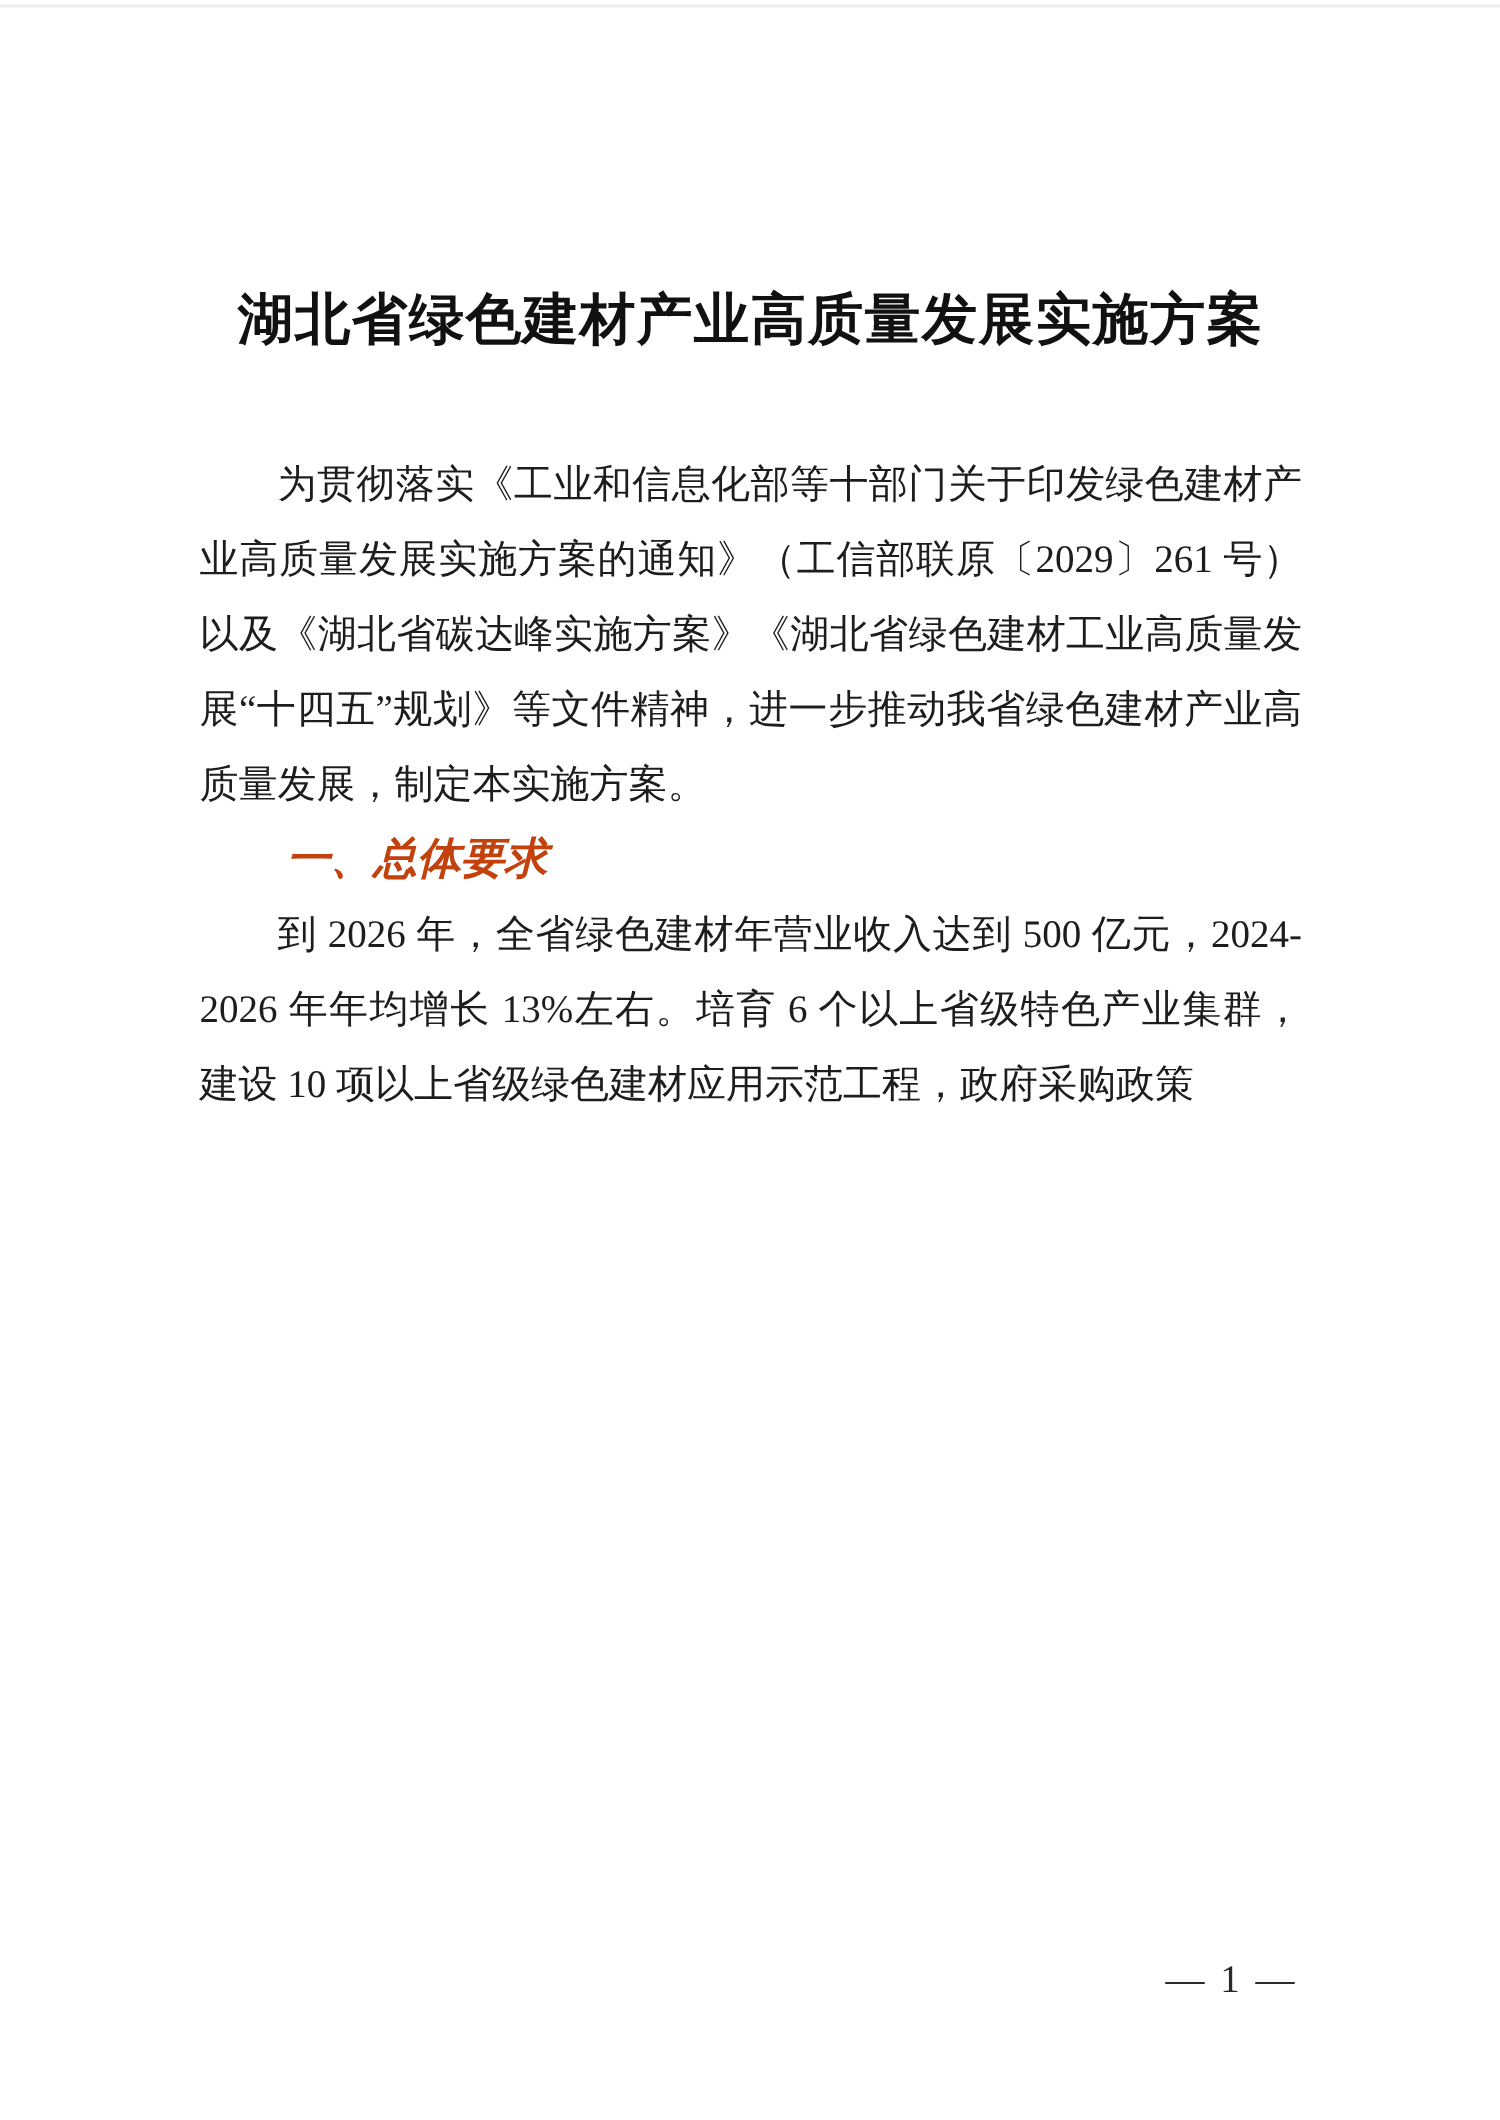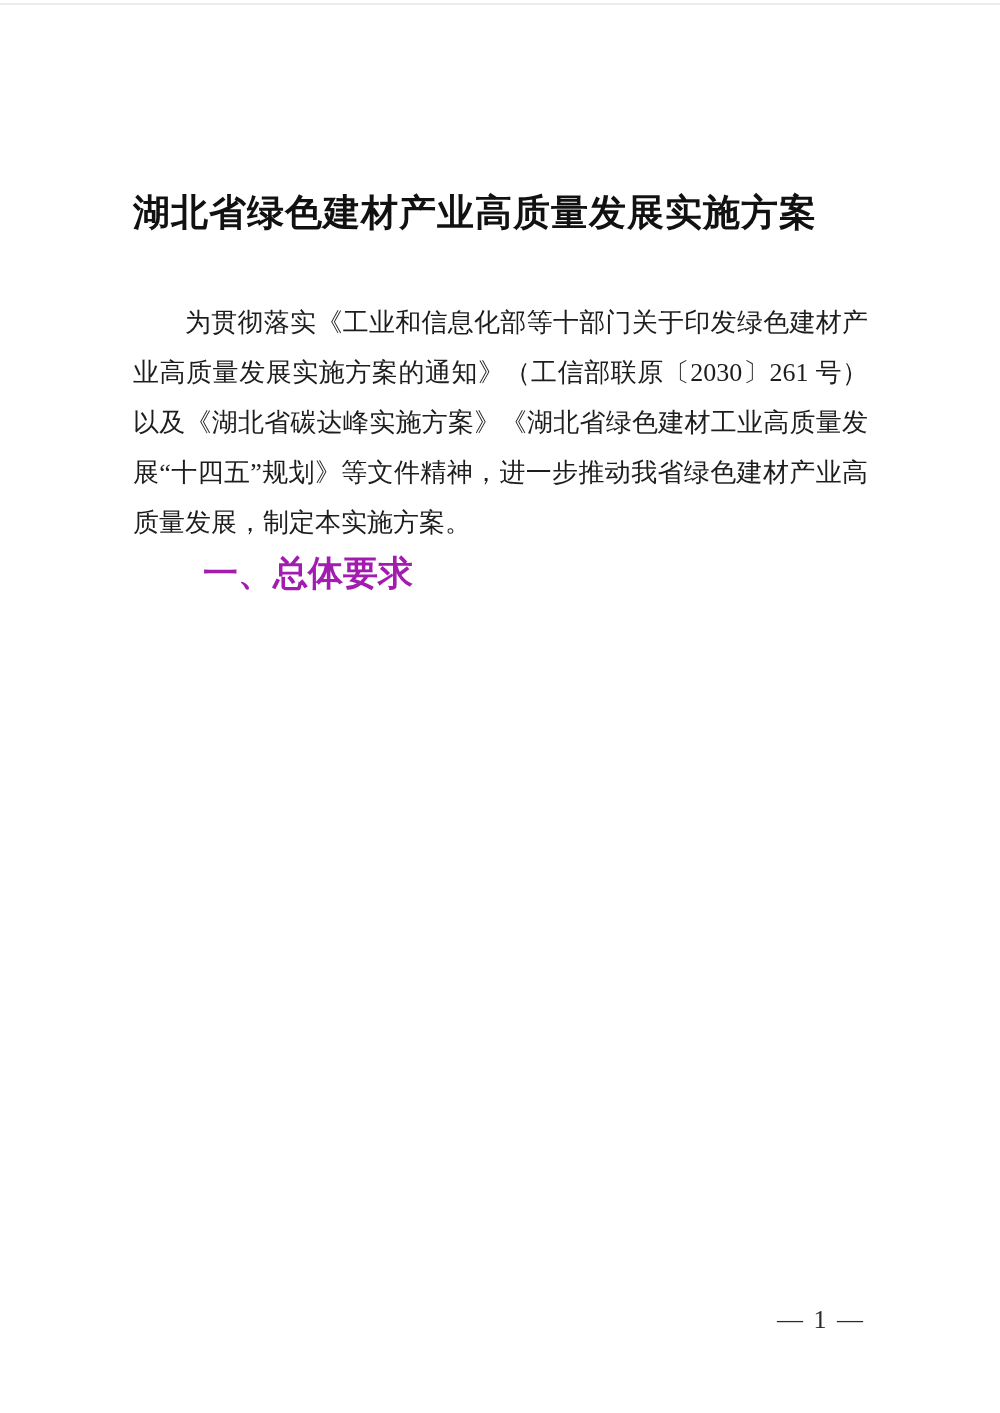--- a/index.html
+++ b/index.html
@@ -26,66 +26,68 @@
   }
   .doc {
     padding: 0 132px 0 133px;
   }
   .doc-title {
     margin: 188px 0 0 0;
     font-family: "Liberation Sans", "DejaVu Sans", sans-serif;
     font-weight: bold;
     font-size: 37px;
     line-height: 50px;
-    text-align: left;
+    text-align: center;
     letter-spacing: 1px;
     color: #111111;
   }
   .para {
     margin: 0;
     font-size: 26px;
     line-height: 50px;
     text-align: justify;
     text-justify: inter-character;
     text-indent: 2em;
     color: #1d1d1d;
   }
   .para-intro {
     margin-top: 60px;
   }
   .section-heading {
     margin: 0;
     font-family: "Liberation Sans", "DejaVu Sans", sans-serif;
     font-weight: bold;
-    font-size: 35px;
+    font-size: 29px;
     line-height: 50px;
     text-indent: 2em;
-    color: #a21caf;
+    color: #c2410c;
+    font-style: italic;
   }
   .page-number {
     position: absolute;
     top: 1300px;
     right: 135px;
     font-size: 26px;
     line-height: 40px;
     color: #2a2a2a;
     letter-spacing: 2px;
   }
 </style>
 </head>
 <body>
 
 <div class="page">
   <div class="scan-edge"></div>
 
   <div class="doc">
     <h1 class="doc-title">湖北省绿色建材产业高质量发展实施方案</h1>
 
-    <p class="para para-intro">为贯彻落实《工业和信息化部等十部门关于印发绿色建材产业高质量发展实施方案的通知》（工信部联原〔2030〕261 号）以及《湖北省碳达峰实施方案》《湖北省绿色建材工业高质量发展“十四五”规划》等文件精神，进一步推动我省绿色建材产业高质量发展，制定本实施方案。</p>
+    <p class="para para-intro">为贯彻落实《工业和信息化部等十部门关于印发绿色建材产业高质量发展实施方案的通知》（工信部联原〔2029〕261 号）以及《湖北省碳达峰实施方案》《湖北省绿色建材工业高质量发展“十四五”规划》等文件精神，进一步推动我省绿色建材产业高质量发展，制定本实施方案。</p>
 
     <h2 class="section-heading">一、总体要求</h2>
 
 
 
+    <p class="para">到 2026 年，全省绿色建材年营业收入达到 500 亿元，2024-2026 年年均增长 13%左右。培育 6 个以上省级特色产业集群，建设 10 项以上省级绿色建材应用示范工程，政府采购政策</p>
   </div>
 
   <div class="page-number">— 1 —</div>
 </div>
 
 </body></html>

